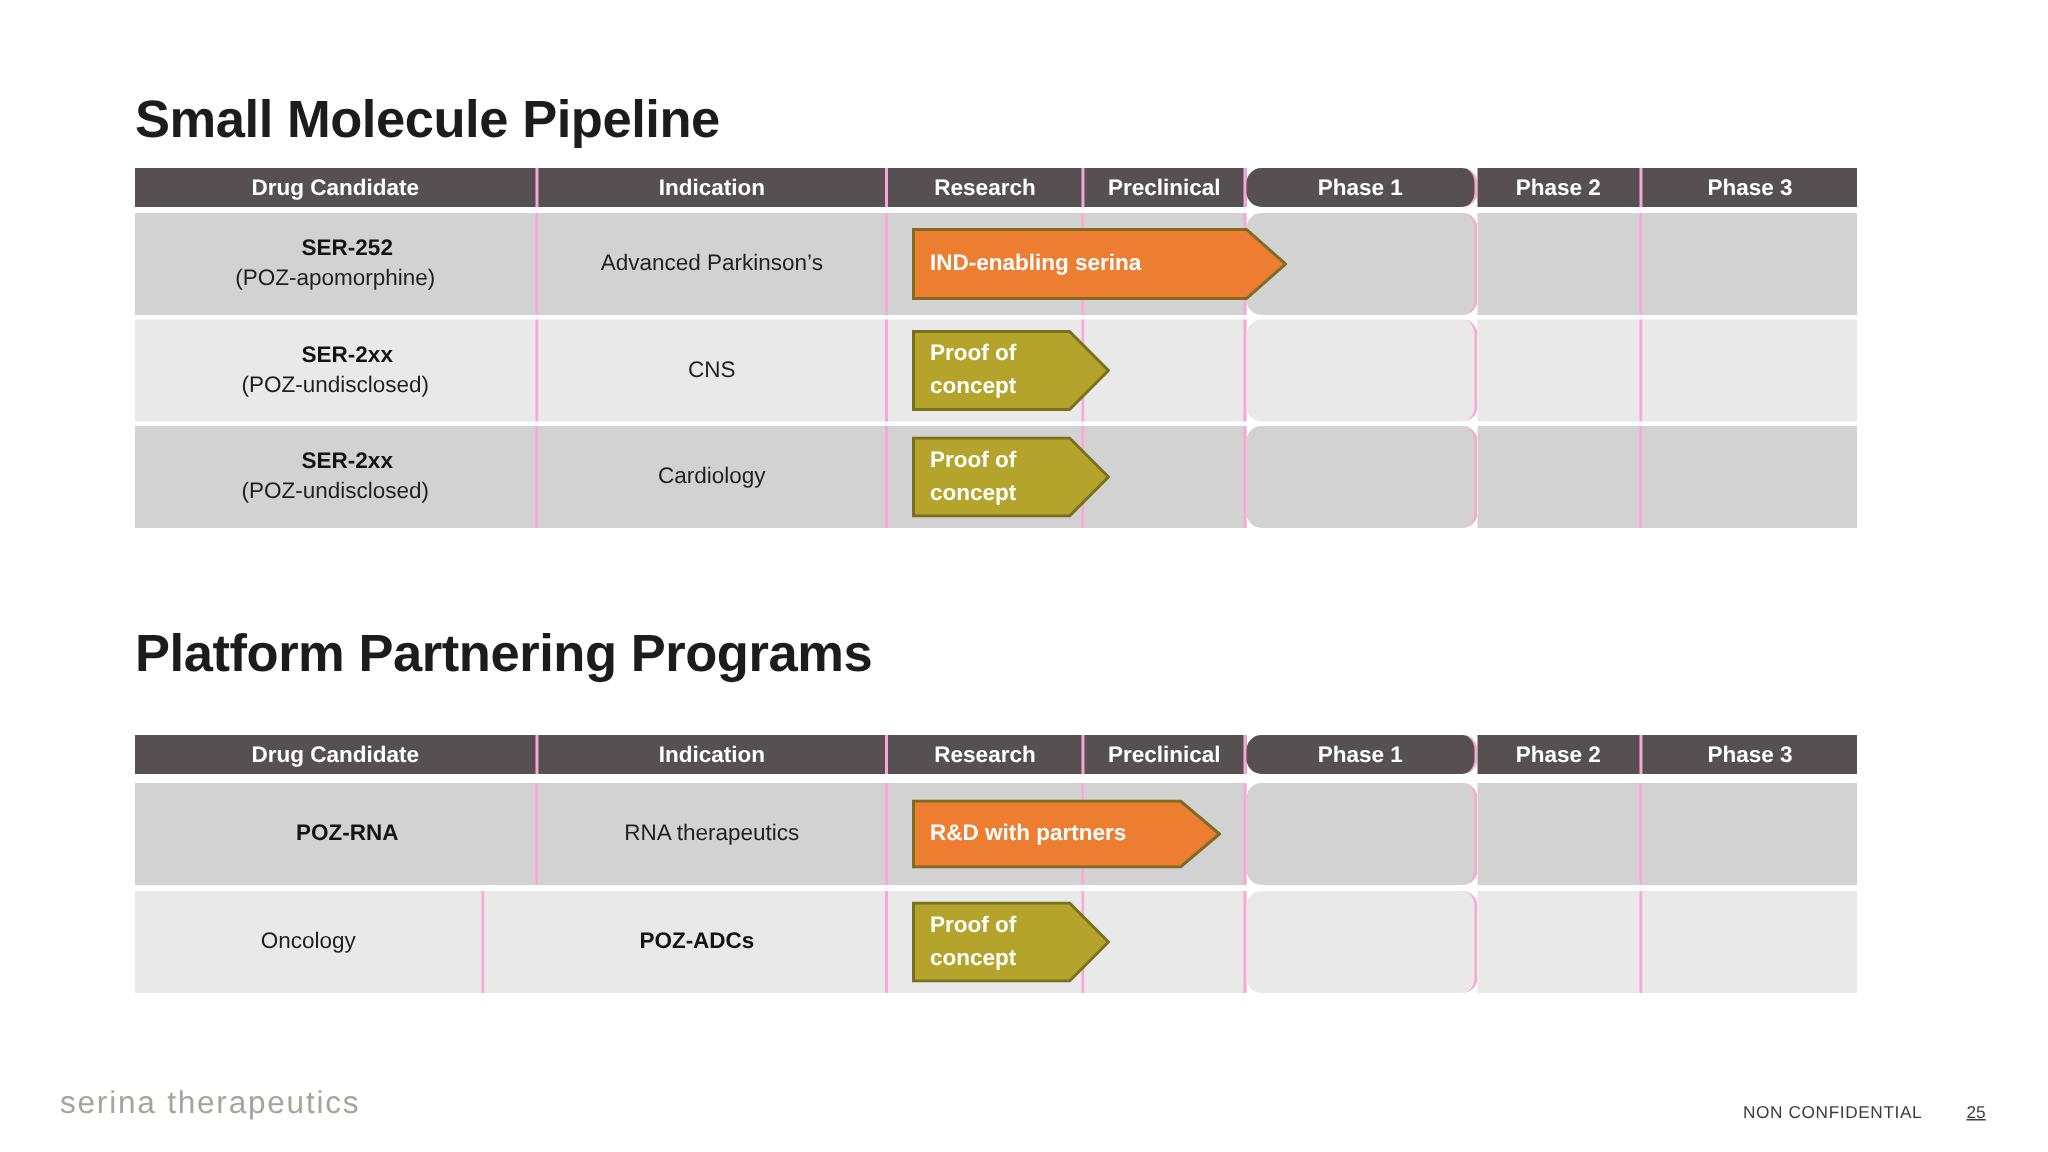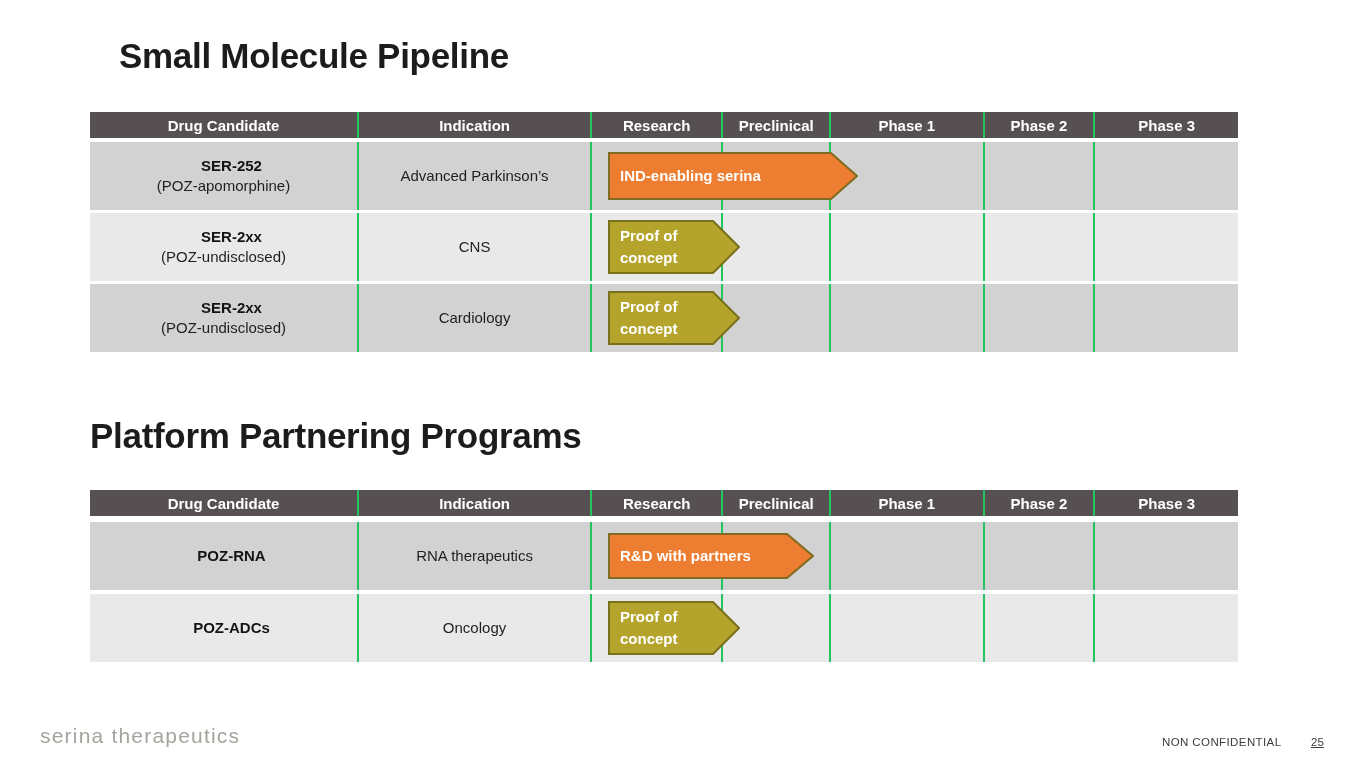--- a/index.html
+++ b/index.html
@@ -14,21 +14,21 @@
 
   .section-title {
     position: absolute;
     left: 90px;
     font-size: 35px;
     font-weight: 700;
     letter-spacing: -0.3px;
     color: #1c1c1c;
     font-family: "Liberation Sans", sans-serif;
   }
-  .title-1 { top: 36px; margin-left: 29px; }
+  .title-1 { top: 60px; }
   .title-2 { top: 416px; }
 
   .pipeline-table { position: absolute; left: 90px; width: 1148px; }
   .tbl-1 { top: 112px; height: 240px; }
   .tbl-2 { top: 490px; height: 172px; }
 
   .t-row { display: flex; width: 1148px; }
   .head-row { height: 26px; }
   .head-row .cell {
     background: #575052;
@@ -36,24 +36,24 @@
     font-weight: 700;
     font-size: 15px;
     display: flex; align-items: center; justify-content: center;
   }
   .data-row { height: 68px; }
   .tbl-1 .head-row { margin-bottom: 4px; }
   .tbl-1 .data-row { margin-bottom: 3px; }
   .tbl-2 .head-row { margin-bottom: 6px; }
   .tbl-2 .data-row { margin-bottom: 4px; }
 
-  .cell { border-right: 2px solid #22c55e; height: 100%; }
+  .cell { border-right: 2px solid #f9a8d4; height: 100%; }
   .cell:last-child { border-right: none; }
   .c0 { width: 277px; } .c1 { width: 240px; } .c2 { width: 135px; }
-  .c3 { width: 111px; } .c4 { width: 158px; } .c5 { width: 114px; }
+  .c3 { width: 111px; } .c4 { width: 158px; border-radius: 10px; } .c5 { width: 114px; }
   .c6 { width: 147px; }
 
   .row-dark  .cell { background: #d2d2d2; }
   .row-light .cell { background: #e9e9e9; }
 
   .data-row .cell {
     display: flex; flex-direction: column;
     align-items: center; justify-content: center;
     font-size: 15px; color: #1f1f1f; text-align: center; line-height: 1.35;
   }
@@ -184,24 +184,24 @@
       </div>
       <div class="cell c1">RNA therapeutics</div>
       <div class="cell c2"></div>
       <div class="cell c3"></div>
       <div class="cell c4"></div>
       <div class="cell c5"></div>
       <div class="cell c6"></div>
     </div>
 
     <div class="t-row data-row row-light">
+      <div class="cell c1">Oncology</div>
       <div class="cell c0">
         <div class="cand-name">POZ-ADCs</div>
       </div>
-      <div class="cell c1">Oncology</div>
       <div class="cell c2"></div>
       <div class="cell c3"></div>
       <div class="cell c4"></div>
       <div class="cell c5"></div>
       <div class="cell c6"></div>
     </div>
 
     <div class="arrow" style="left:518px; top:43px; width:206px; height:46px;">
       <svg width="206" height="46" viewBox="0 0 206 46">
         <polygon class="poly-orange" points="1,1 179,1 205,23 179,45 1,45"></polygon>

